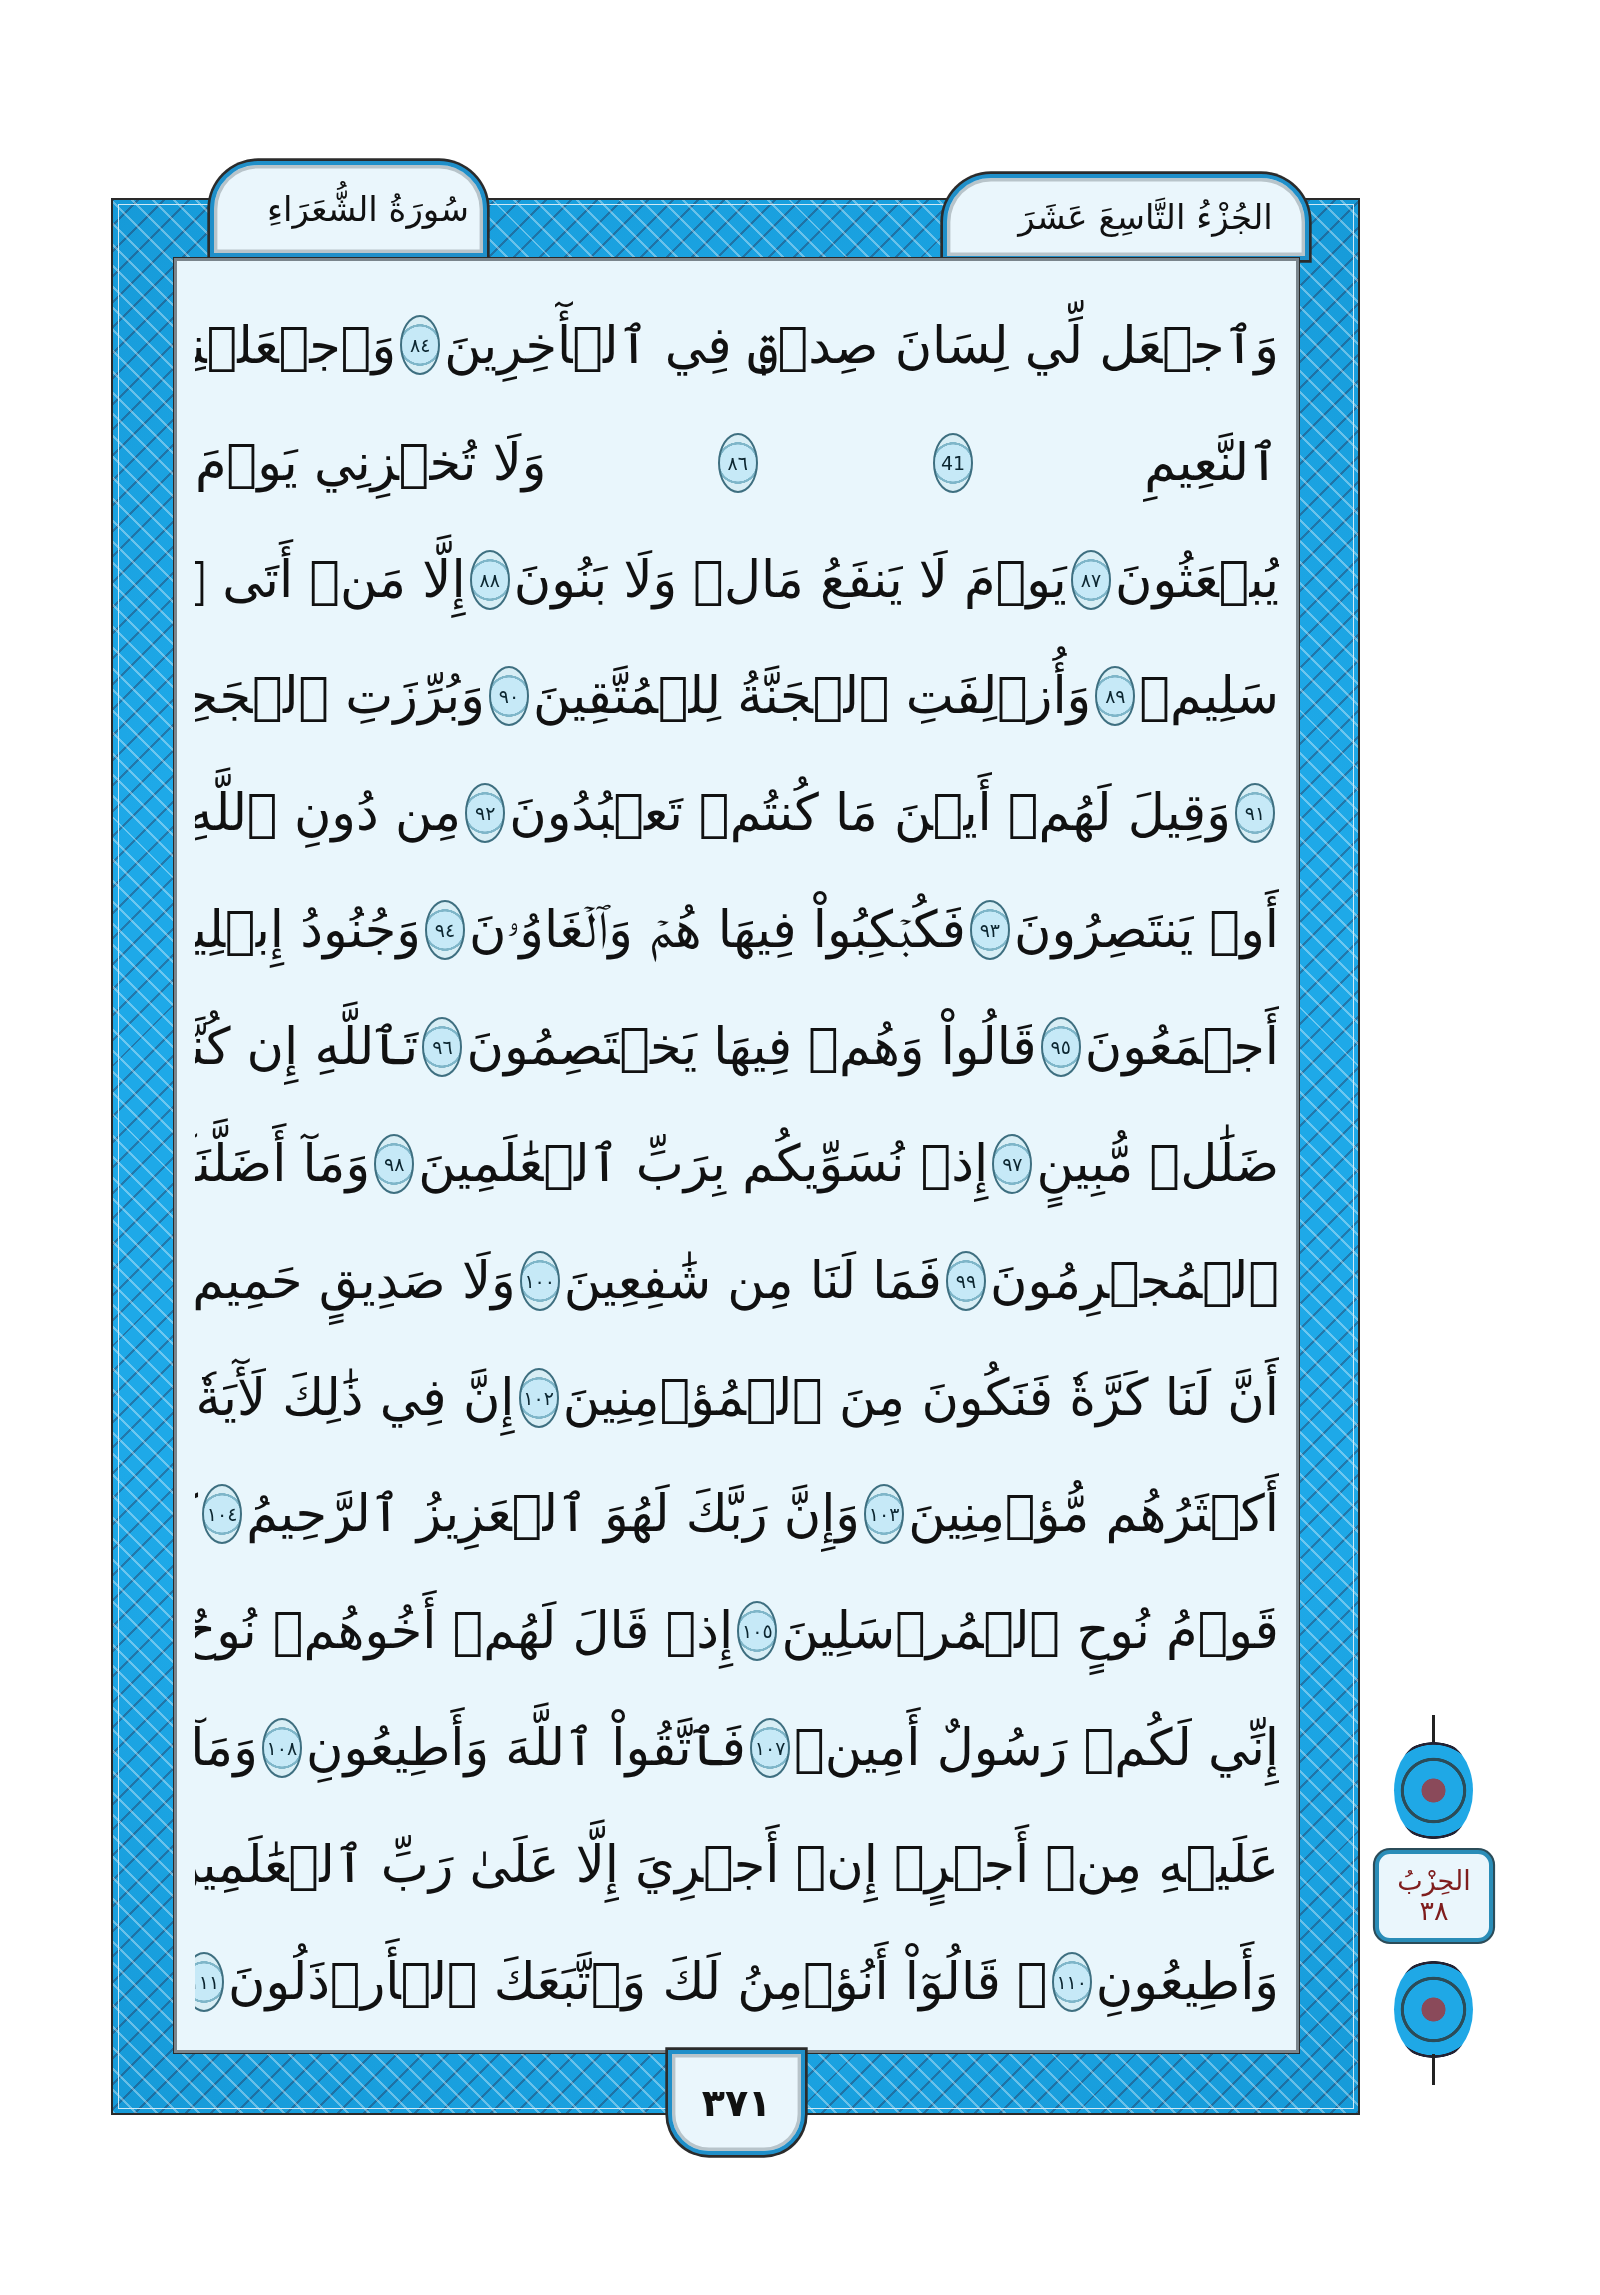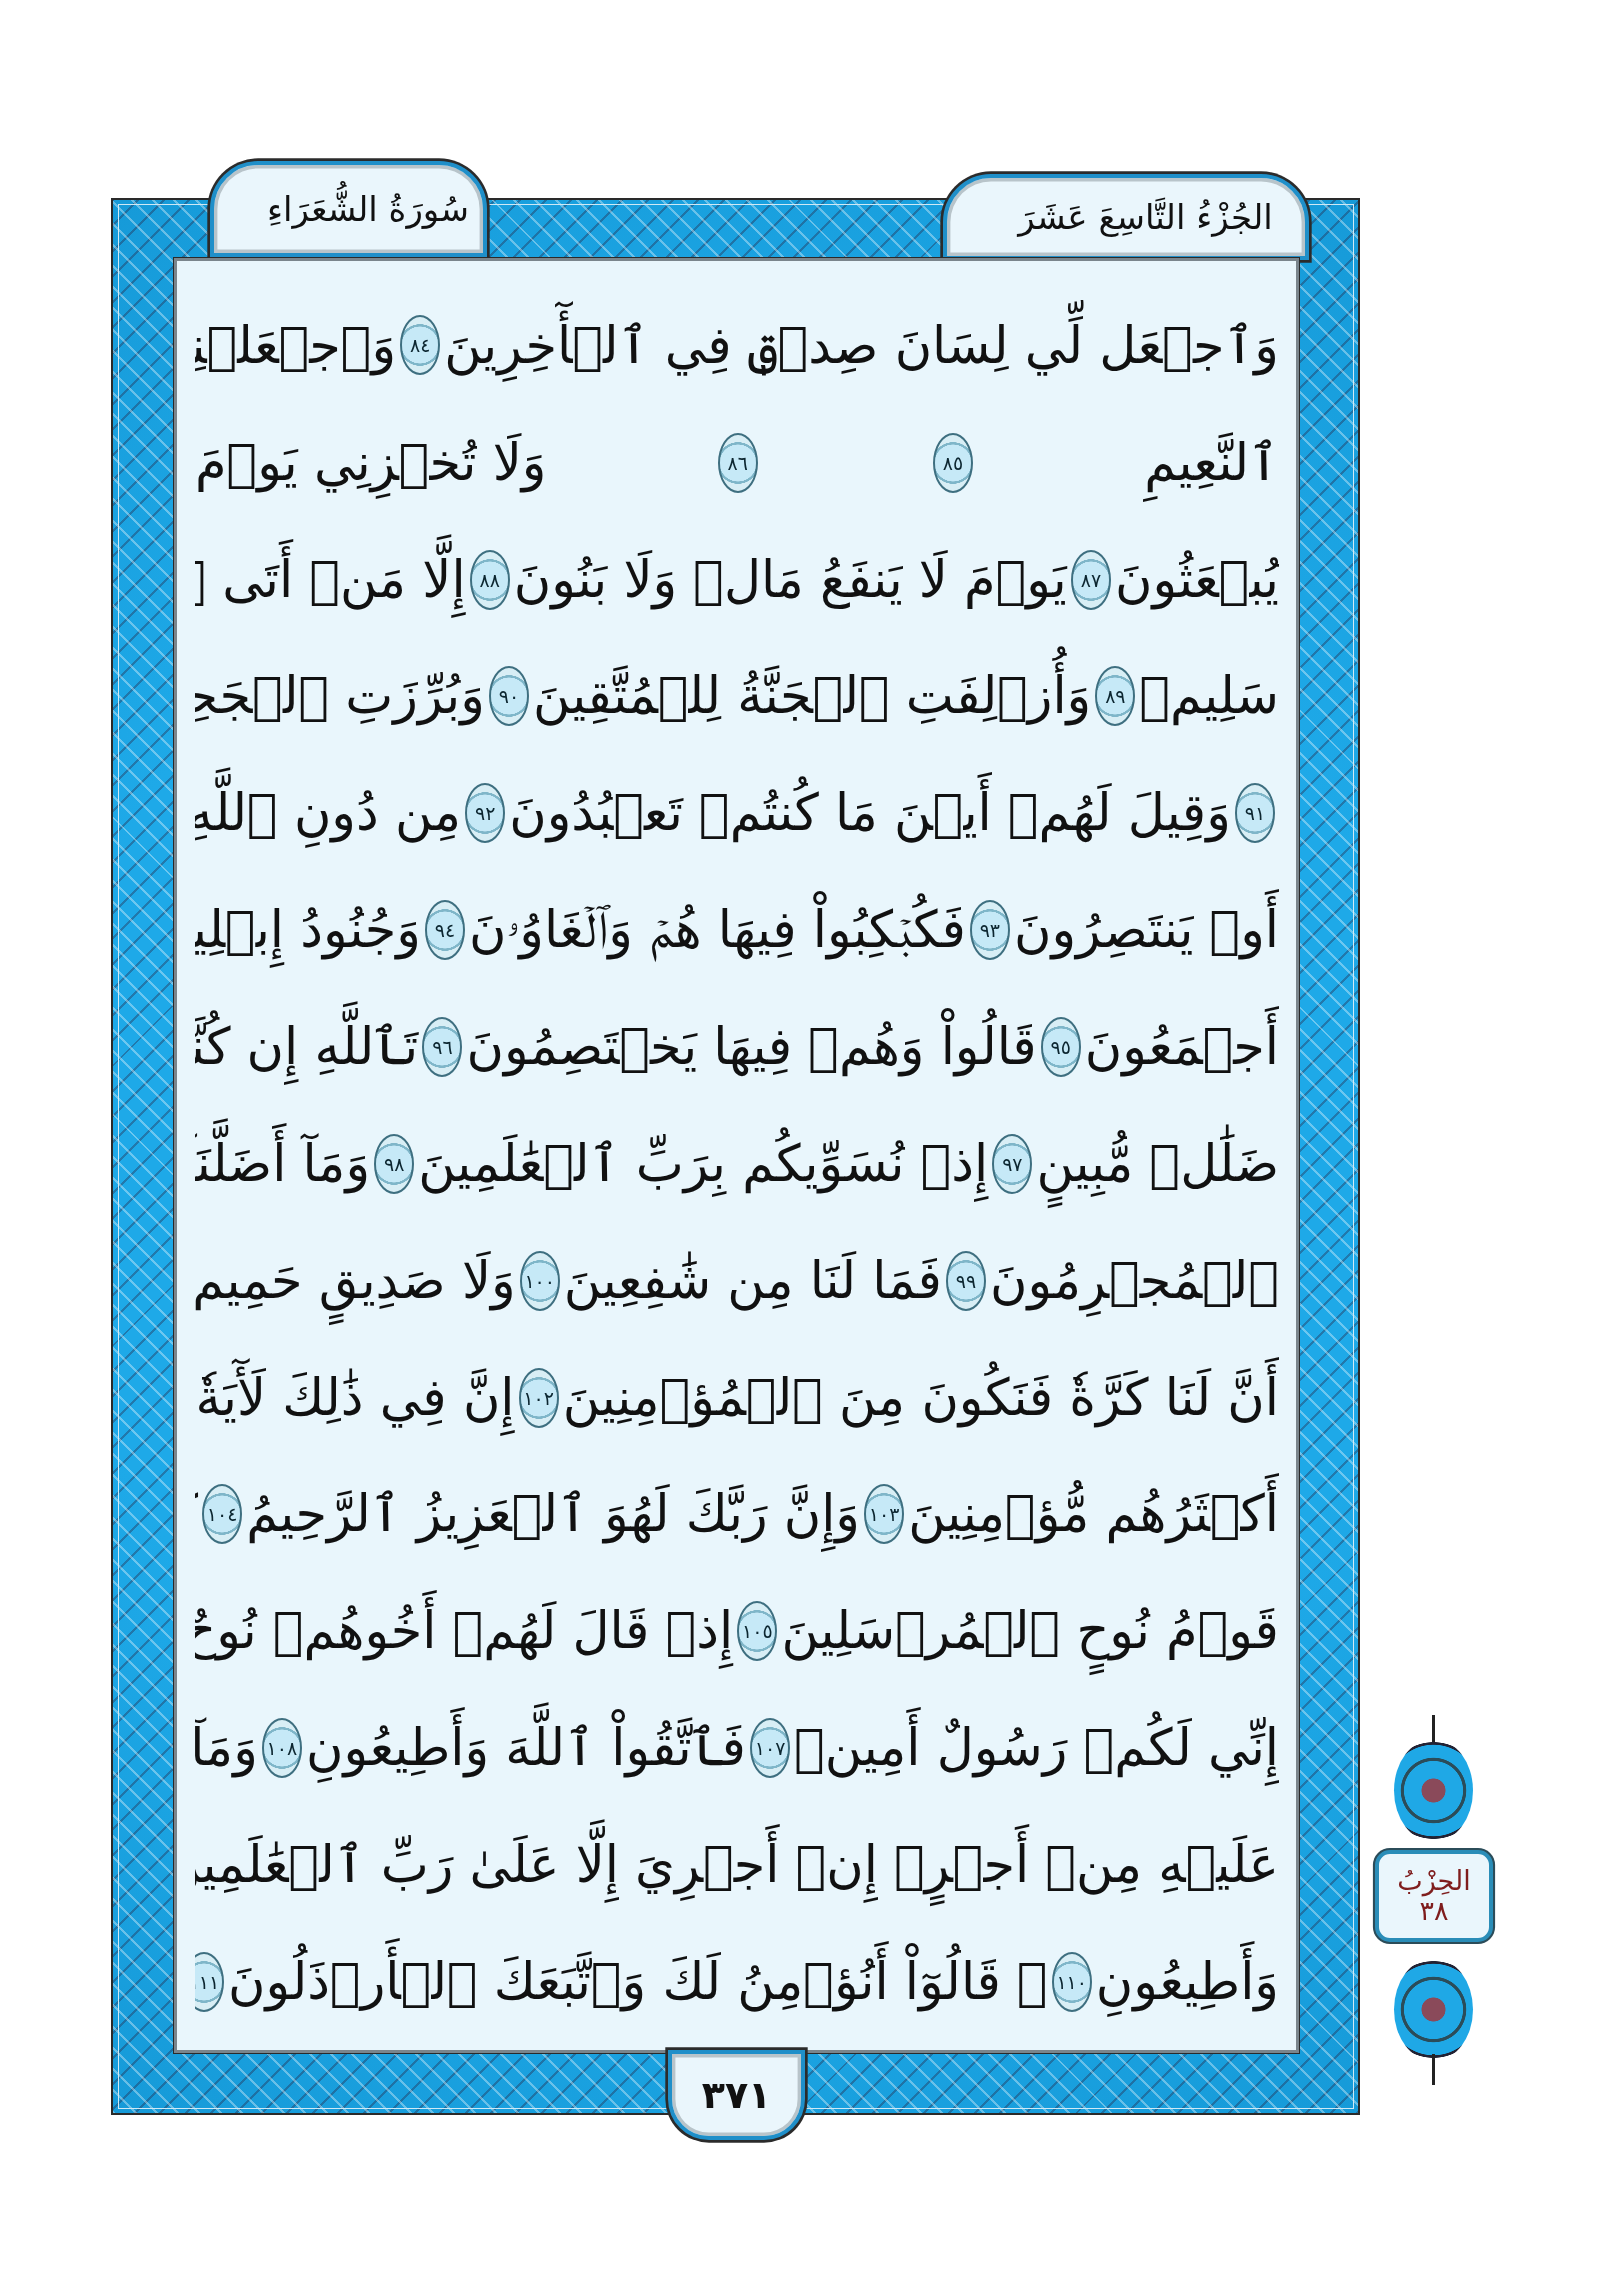--- a/index.html
+++ b/index.html
@@ -28,21 +28,21 @@
   .tab {
     position:absolute; box-sizing:border-box; background:#eaf6fc;
     border:4.1px solid #1f8fc9; border-radius:48px 48px 0 0;
     box-shadow: 0 0 0 2.7px #2b2b2b, inset 0 0 0 3.4px #b8c4ca;
     display:flex; align-items:center; justify-content:center;
     color:#111; font-family:"DejaVu Sans", sans-serif;padding-left:39px;
   }
   .tab-surah { left:210px; top:161px; width:277px; height:96px; font-size:34px; }
   .tab-juz { left:943px; top:174px; width:366px; height:86px; font-size:34px; }
   .tab-page {
-    position:absolute; left:668px; top:2050px; width:137px; height:90px; box-sizing:border-box;
+    position:absolute; left:668px; top:2050px; width:137px; height:105px; box-sizing:border-box;
     background:#eaf6fc; border:4.1px solid #1f8fc9; border-radius:0 0 41px 41px;
     box-shadow: 0 0 0 2.7px #2b2b2b, inset 0 0 0 3.4px #b8c4ca;
     display:flex; align-items:center; justify-content:center;
     font-size:38px; font-weight:bold; color:#111;
   }
   .text-area {
     position:absolute; left:195px; top:287px; width:1084px;
     direction:rtl;
   }
   .line {
@@ -91,21 +91,21 @@
 
 <div class="panel"></div>
 <div class="text-area" id="text-area">
     <div class="line" style="top: 6.8px;">
       <span class="seg">وَٱجۡعَل لِّي لِسَانَ صِدۡقٖ فِي ٱلۡأٓخِرِينَ</span>
       <span class="ayah">٨٤</span>
       <span class="seg">وَٱجۡعَلۡنِي مِن وَرَثَةِ جَنَّةِ</span>
     </div>
     <div class="line" style="top: 124px;">
       <span class="seg">ٱلنَّعِيمِ</span>
-      <span class="ayah">٨٥</span>
+      <span class="ayah">41</span>
       <span class="ayah">٨٦</span>
       <span class="seg">وَلَا تُخۡزِنِي يَوۡمَ</span>
     </div>
     <div class="line" style="top: 241px;">
       <span class="seg">يُبۡعَثُونَ</span>
       <span class="ayah">٨٧</span>
       <span class="seg">يَوۡمَ لَا يَنفَعُ مَالٞ وَلَا بَنُونَ</span>
       <span class="ayah">٨٨</span>
       <span class="seg">إِلَّا مَنۡ أَتَى ٱللَّهَ بِقَلۡبٖ</span>
     </div>

